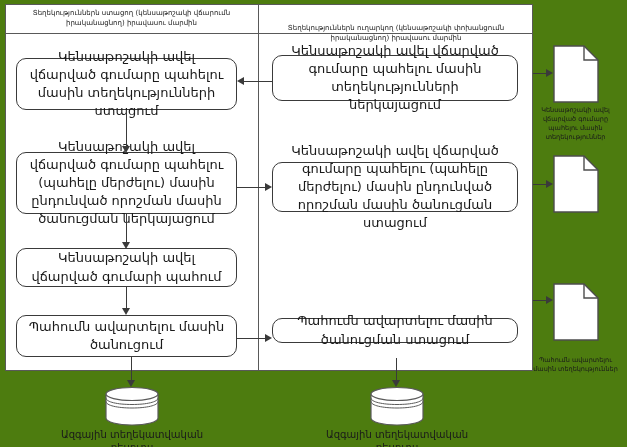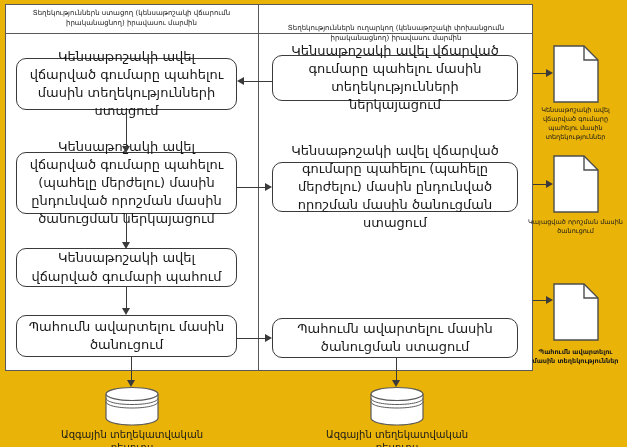--- a/index.html
+++ b/index.html
@@ -1,17 +1,17 @@
 <!DOCTYPE html>
 <html><head>
 <meta charset="utf-8">
 <style>
   html,body{margin:0;padding:0;background:#fff;}
   #canvas{
-    position:relative;width:627px;height:447px;background:#eab308;
+    position:relative;width:627px;height:447px;background:#4d7c0f;
     font-family:"DejaVu Sans",sans-serif;color:#1a1a1a;overflow:hidden;
   }
   .outer{position:absolute;border:1px solid #595959;background:#fff;box-sizing:border-box;}
   .sep{position:absolute;background:#595959;}
   .hdr{
     position:absolute;display:flex;align-items:center;justify-content:center;
     text-align:center;font-size:7px;line-height:1.35;
   }
   .box{
     position:absolute;box-sizing:border-box;border:1px solid #3a3a3a;border-radius:10px;
@@ -60,21 +60,21 @@
   <div class="box" style="left:16px;top:248px;width:221px;height:39px;">
     <span>Կենսաթոշակի ավել վճարված գումարի պահում</span>
   </div>
 
   <div class="box" style="left:272px;top:55px;width:246px;height:46px;">
     <span>Կենսաթոշակի ավել վճարված գումարը պահելու մասին տեղեկությունների ներկայացում</span>
   </div>
   <div class="box" style="left:272px;top:162px;width:246px;height:50px;">
     <span>Կենսաթոշակի ավել վճարված գումարը պահելու (պահելը մերժելու) մասին ընդունված որոշման մասին ծանուցման ստացում</span>
   </div>
-  <div class="box" style="left:272px;top:318px;width:246px;height:40px;">
+  <div class="box" style="left:272px;top:318px;width:246px;height:25px;">
     <span>Պահումն ավարտելու մասին ծանուցման ստացում</span>
   </div>
 
   <div class="hline" style="left:243px;top:81px;width:29px;"></div>
   <div class="arr arr-l" style="left:237px;top:77px;"></div>
 
   <div class="vline" style="left:126px;top:110px;height:37px;"></div>
   <div class="arr arr-d" style="left:122px;top:146px;"></div>
 
   <div class="hline" style="left:237px;top:187px;width:29px;"></div>
@@ -109,29 +109,26 @@
     <path d="M31,1 V15 H45" fill="none" stroke="#4d4d4d" stroke-width="1.4"></path>
   </svg>
   <div class="doclabel" style="left:528px;top:106px;">
     <span>Կենսաթոշակի ավել վճարված գումարը պահելու մասին տեղեկություններ</span>
   </div>
 
   <svg class="icon" style="left:553px;top:155px;" width="46" height="58" viewBox="0 0 46 58">
     <path d="M1,1 H31 L45,15 V57 H1 Z" fill="#ffffff" stroke="#4d4d4d" stroke-width="1.4"></path>
     <path d="M31,1 V15 H45" fill="none" stroke="#4d4d4d" stroke-width="1.4"></path>
   </svg>
-  <div class="doclabel" style="left:528px;top:218px;">
-    <span>Կայացված որոշման մասին ծանուցում</span>
-  </div>
 
   <svg class="icon" style="left:553px;top:283px;" width="46" height="58" viewBox="0 0 46 58">
     <path d="M1,1 H31 L45,15 V57 H1 Z" fill="#ffffff" stroke="#4d4d4d" stroke-width="1.4"></path>
     <path d="M31,1 V15 H45" fill="none" stroke="#4d4d4d" stroke-width="1.4"></path>
   </svg>
-  <div class="doclabel" style="left:528px;top:348px;font-weight:bold;">
+  <div class="doclabel" style="left:528px;top:356px;">
     <span>Պահումն ավարտելու մասին տեղեկություններ</span>
   </div>
 
   <svg class="icon" style="left:105px;top:386px;" width="54" height="40" viewBox="0 0 54 40">
     <path d="M1,8 V32 C1,36 12.5,39 27,39 C41.5,39 53,36 53,32 V8" fill="#ffffff" stroke="#5a5a5a" stroke-width="1.2"></path>
     <ellipse cx="27" cy="8" rx="26" ry="6.5" fill="#ffffff" stroke="#5a5a5a" stroke-width="1.2"></ellipse>
     <path d="M1,12 C1,16 12.5,18.5 27,18.5 C41.5,18.5 53,16 53,12" fill="none" stroke="#5a5a5a" stroke-width="1"></path>
     <path d="M1,15.5 C1,19.5 12.5,22 27,22 C41.5,22 53,19.5 53,15.5" fill="none" stroke="#5a5a5a" stroke-width="1"></path>
   </svg>
   <div class="dblabel" style="left:57px;top:428px;">

